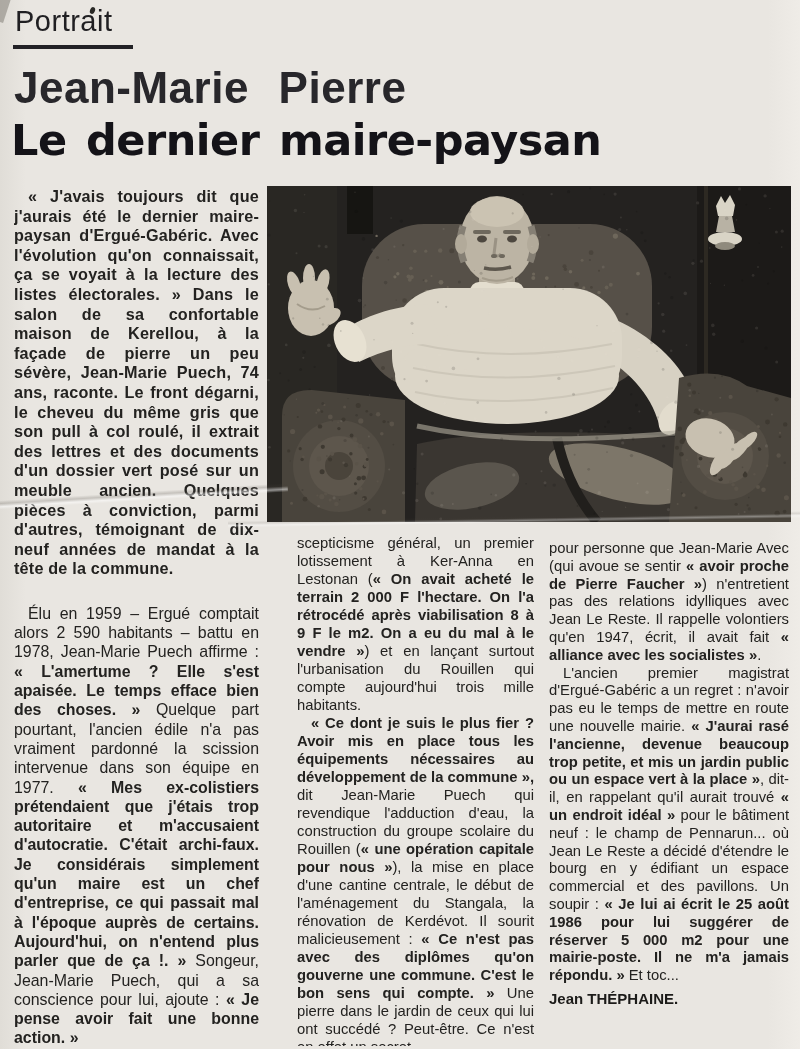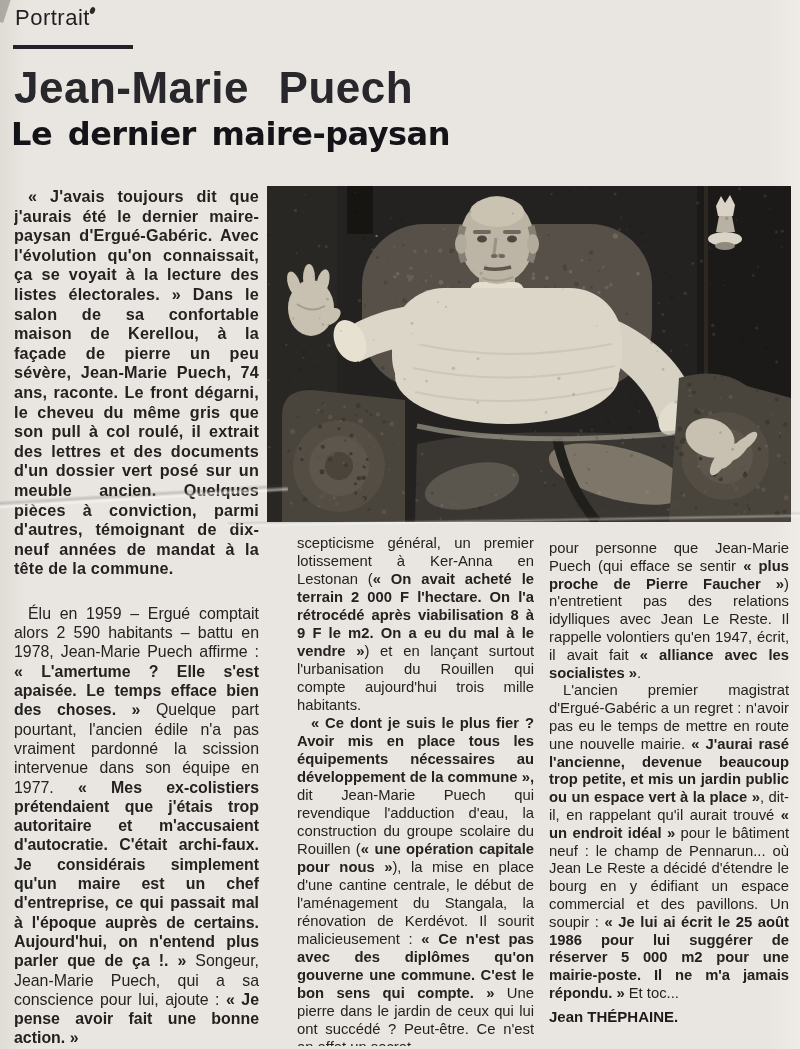--- a/index.html
+++ b/index.html
@@ -3,31 +3,31 @@
 <meta charset="utf-8">
 <title>Portrait</title>
 <style>
   * { margin:0; padding:0; box-sizing:border-box; }
   html,body { background:#c9c6c0; }
   .page{
     position:relative; width:800px; height:1049px; overflow:hidden;
     background:linear-gradient(90deg,#e0ddd7 0,#e9e6e1 26px,#e9e6e1 96%,#efece7 100%);
     font-family:"Liberation Sans", sans-serif; color:#232220;
   }
-  .kicker{ position:absolute; left:15px; top:5px; font-size:22px; letter-spacing:.5px; color:#201f22; }
+  .kicker{ position:absolute; left:15px; top:5px; font-size:29px; letter-spacing:.5px; color:#201f22; }
   .kicker-underline{ position:absolute; left:13px; top:45px; width:120px; height:4px; background:#232226; }
   .speck{ position:absolute; left:90px; top:7px; width:5px; height:7px; background:#2a2926; border-radius:50%; transform:rotate(20deg); }
   .corner-mark{ position:absolute; left:-4px; top:-8px; width:12px; height:30px; background:#7a766e; opacity:.5; transform:rotate(18deg); }
   .headline{
     position:absolute; left:14px; top:63px; font-size:44px; font-weight:700;
     letter-spacing:.5px; word-spacing:17px; color:#28272b;
   }
   .subheadline{
     position:absolute; left:11px; top:115px; font-family:"DejaVu Sans", sans-serif;
-    font-size:32px; font-weight:700; letter-spacing:-.5px; word-spacing:5px; color:#141318;
+    font-size:43px; font-weight:700; letter-spacing:-.5px; word-spacing:5px; color:#141318;
   }
   .photo{ position:absolute; left:267px; top:186px; width:524px; height:336px; }
   .photo svg{ display:block; width:100%; height:100%; }
 
   .col{ position:absolute; text-align:justify; hyphens:auto; overflow:hidden; }
   .col p{ margin:0; }
   .col .indent{ text-indent:14px; }
   .b{ font-weight:700; }
 
   .col-left{ left:14px; top:187px; width:245px; height:858px; font-size:15.9px; line-height:19.3px; }
@@ -50,21 +50,21 @@
 <body>
 
 <div class="page">
 
   <div class="corner-mark"></div>
   <div class="speck"></div>
 
   <div class="kicker">Portrait</div>
   <div class="kicker-underline"></div>
 
-  <h1 class="headline">Jean-Marie Puech</h1>
+  <h1 class="headline">Jean-Marie Pierre</h1>
   <h2 class="subheadline">Le dernier maire-paysan</h2>
 
   <div class="photo">
     <svg viewBox="0 0 524 336" xmlns="http://www.w3.org/2000/svg" preserveAspectRatio="none">
 
       <rect width="524" height="336" fill="#242220"></rect>
       <rect x="0" y="0" width="70" height="336" fill="#2e2b27" opacity=".55"></rect>
       <rect x="430" y="0" width="94" height="336" fill="#1c1a18"></rect>
       <rect x="437" y="0" width="4" height="336" fill="#383429" opacity=".6"></rect>
       <rect x="80" y="0" width="26" height="48" fill="#161512"></rect>
@@ -618,21 +618,21 @@
   <div class="col col-left">
       <p class="para indent"><span class="b">« J'avais toujours dit que j'aurais été le dernier maire-paysan d'Ergué-Gabéric. Avec l'évolution qu'on connaissait, ça se voyait à la lecture des listes électorales. » Dans le salon de sa confortable maison de Kerellou, à la façade de pierre un peu sévère, Jean-Marie Puech, 74 ans, raconte. Le front dégarni, le cheveu du même gris que son pull à col roulé, il extrait des lettres et des documents d'un dossier vert posé sur un meuble ancien. Quelques pièces à conviction, parmi d'autres, témoignant de dix-neuf années de mandat à la tête de la commune.</span></p>
       <p class="para indent"><span>Élu en 1959 – Ergué comptait alors 2 590 habitants – battu en 1978, Jean-Marie Puech affirme : </span><span class="b">« L'amertume ? Elle s'est apaisée. Le temps efface bien des choses. »</span><span> Quelque part pourtant, l'ancien édile n'a pas vraiment pardonné la scission intervenue dans son équipe en 1977. </span><span class="b">« Mes ex-colistiers prétendaient que j'étais trop autoritaire et m'accusaient d'autocratie. C'était archi-faux. Je considérais simplement qu'un maire est un chef d'entreprise, ce qui passait mal à l'époque auprès de certains. Aujourd'hui, on n'entend plus parler que de ça !. »</span><span> Songeur, Jean-Marie Puech, qui a sa conscience pour lui, ajoute : </span><span class="b">« Je pense avoir fait une bonne action. »</span></p>
     </div>
   <div class="col col-mid">
       <p class="para"><span>scepticisme général, un premier lotissement à Ker-Anna en Lestonan (</span><span class="b">« On avait acheté le terrain 2 000 F l'hectare. On l'a rétrocédé après viabilisation 8 à 9 F le m2. On a eu du mal à le vendre »</span><span>) et en lançant surtout l'urbanisation du Rouillen qui compte aujourd'hui trois mille habitants.</span></p>
       <p class="para indent"><span class="b">« Ce dont je suis le plus fier ? Avoir mis en place tous les équipements nécessaires au développement de la commune »,</span><span> dit Jean-Marie Puech qui revendique l'adduction d'eau, la construction du groupe scolaire du Rouillen (</span><span class="b">« une opération capitale pour nous »</span><span>), la mise en place d'une cantine centrale, le début de l'aménagement du Stangala, la rénovation de Kerdévot. Il sourit malicieusement : </span><span class="b">« Ce n'est pas avec des diplômes qu'on gouverne une commune. C'est le bon sens qui compte. »</span><span> Une pierre dans le jardin de ceux qui lui ont succédé ? Peut-être. Ce n'est en effet un secret</span></p>
     </div>
   <div class="col col-right">
     <div>
-        <p class="para"><span>pour personne que Jean-Marie Puech (qui efface se sentir </span><span class="b">« plus proche de Pierre Faucher »</span><span>) n'entretient pas des relations idylliques avec Jean Le Reste. Il rappelle volontiers qu'en 1947, écrit, il avait fait </span><span class="b">« alliance avec les socialistes »</span><span>.</span></p>
+        <p class="para"><span>pour personne que Jean-Marie Avec (qui avoue se sentir </span><span class="b">« avoir proche de Pierre Faucher »</span><span>) n'entretient pas des relations idylliques avec Jean Le Reste. Il rappelle volontiers qu'en 1947, écrit, il avait fait </span><span class="b">« alliance avec les socialistes »</span><span>.</span></p>
         <p class="para indent"><span>L'ancien premier magistrat d'Ergué-Gabéric a un regret : n'avoir pas eu le temps de mettre en route une nouvelle mairie. </span><span class="b">« J'aurai rasé l'ancienne, devenue beaucoup trop petite, et mis un jardin public ou un espace vert à la place »</span><span>, dit-il, en rappelant qu'il aurait trouvé </span><span class="b">« un endroit idéal »</span><span> pour le bâtiment neuf : le champ de Pennarun... où Jean Le Reste a décidé d'étendre le bourg en y édifiant un espace commercial et des pavillons. Un soupir : </span><span class="b">« Je lui ai écrit le 25 août 1986 pour lui suggérer de réserver 5 000 m2 pour une mairie-poste. Il ne m'a jamais répondu. »</span><span> Et toc...</span></p>
       </div>
     <div class="byline">Jean THÉPHAINE.</div>
   </div>
 
   <div class="crease crease-1"></div>
   <div class="crease crease-2"></div>
 </div>
 
 </body></html>

